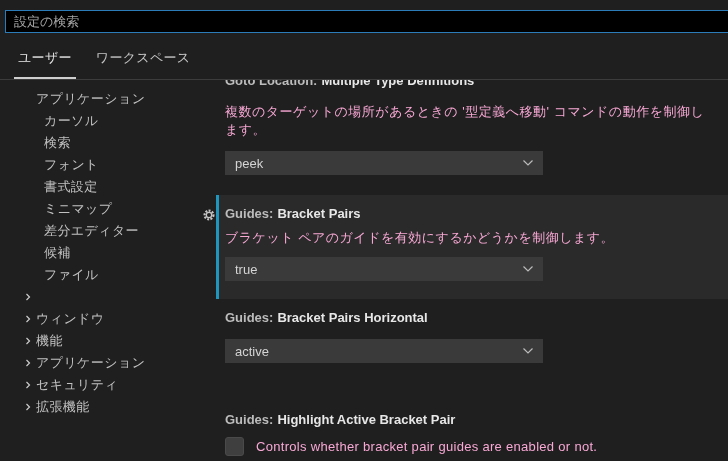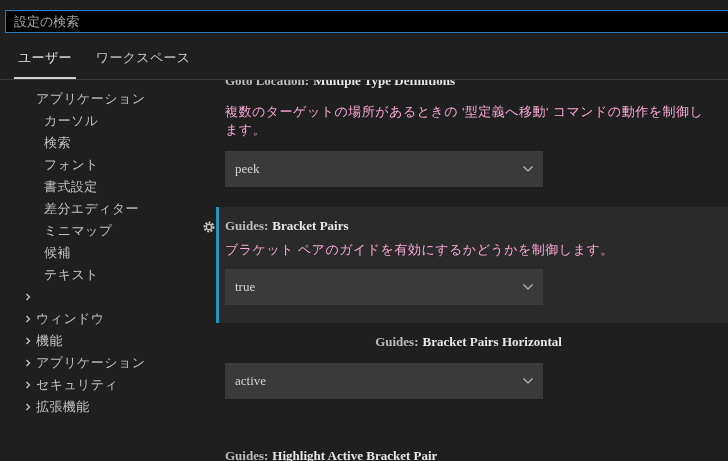--- a/index.html
+++ b/index.html
@@ -47,42 +47,42 @@
   }
   .tree-item .tw {
     width: 16px; flex: none; display: flex; align-items: center; justify-content: center;
     color: #c2c2c2;
   }
   .tree-item.lvl1 { padding-left: 20px; }
   .tree-item.lvl2 { padding-left: 44px; text-align: center; }
   .tree-item.bold .tl { color: #e9e9e9; font-weight: bold; letter-spacing: .2px; }
   .tl { letter-spacing: .4px; }
 
-  .main { flex: 1; position: relative; font-family: Liberation Serif, serif; }
+  .main { flex: 1; position: relative; }
 
   
   .setting {
     position: relative;
     border-left: 3px solid transparent;
     padding: 0 16px 20px 6px;
   }
   .setting.focused {
     background: #2a2a2b;
     border-left-color: #1e96be;
     padding-top: 10px; padding-bottom: 18px;
   }
   .clip { height: 10px; overflow: hidden; display: flex; align-items: flex-end; }
   .s-title { line-height: 18px; font-weight: bold; white-space: nowrap; }
   .s-cat  { color: #bcbcbc; margin-right: 4px; }
   .s-name { color: #e7e7e7; }
   .s-desc { margin-top: 5px; line-height: 18px; color: #f9a8d4; letter-spacing: .3px; }
   .setting .s-desc.jp { letter-spacing: .5px; }
 
   .select {
-    margin-top: 12px; width: 318px; height: 36px;
+    margin-top: 12px; width: 318px; height: 24px;
     background: #3a3a3b; border: 1px solid #3a3a3b;
     display: flex; align-items: center; justify-content: space-between;
     padding: 0 8px 0 9px; color: #d4d4d4; cursor: pointer;
   }
   .select .chev { display: flex; align-items: center; color: #bbbbbb; }
 
   .check-row { margin-top: 8px; display: flex; align-items: center; }
   .checkbox {
     width: 19px; height: 19px; flex: none;
     background: #3f3f40; border: 1px solid #4a4a4a; border-radius: 3px;
@@ -90,21 +90,21 @@
   }
   .check-row .s-desc { margin: 0 0 0 12px; }
 
   .gear {
     position: absolute; left: -17px; top: 13px; width: 14px; height: 14px;
     cursor: pointer;
   }
 
   
   #setting-0 .s-desc { margin-top: 13px; }
-  #setting-2 { margin-top: 10px; text-align: center; }
+  #setting-2 { margin-top: 10px; }
   #setting-3 { margin-top: 28px; }
   #setting-1 .s-desc { margin-top: 6px; }
   #setting-1 .select { margin-top: 10px; }
 </style>
 </head>
 <body>
 
 <div class="topbar">
   <div class="search-input">
     <span>設定の検索</span>
@@ -132,30 +132,30 @@
     <div class="tree-item lvl2">
       <span class="tl">検索</span>
     </div>
     <div class="tree-item lvl2">
       <span class="tl">フォント</span>
     </div>
     <div class="tree-item lvl2">
       <span class="tl">書式設定</span>
     </div>
     <div class="tree-item lvl2">
+      <span class="tl">ミニマップ</span>
+    </div>
+    <div class="tree-item lvl2">
       <span class="tl">差分エディター</span>
     </div>
     <div class="tree-item lvl2">
-      <span class="tl">ミニマップ</span>
-    </div>
-    <div class="tree-item lvl2">
       <span class="tl">候補</span>
     </div>
     <div class="tree-item lvl2">
-      <span class="tl">テキスト</span>
+      <span class="tl">ファイル</span>
     </div>
     <div class="tree-item lvl1">
       <span class="tw">
         <svg width="10" height="10" viewBox="0 0 10 10">
             <polyline points="3.5,2 6.5,5 3.5,8" fill="none" stroke="#cccccc" stroke-width="1.2"></polyline>
           </svg>
       </span>
     </div>
     <div class="tree-item lvl1">
       <span class="tw">

